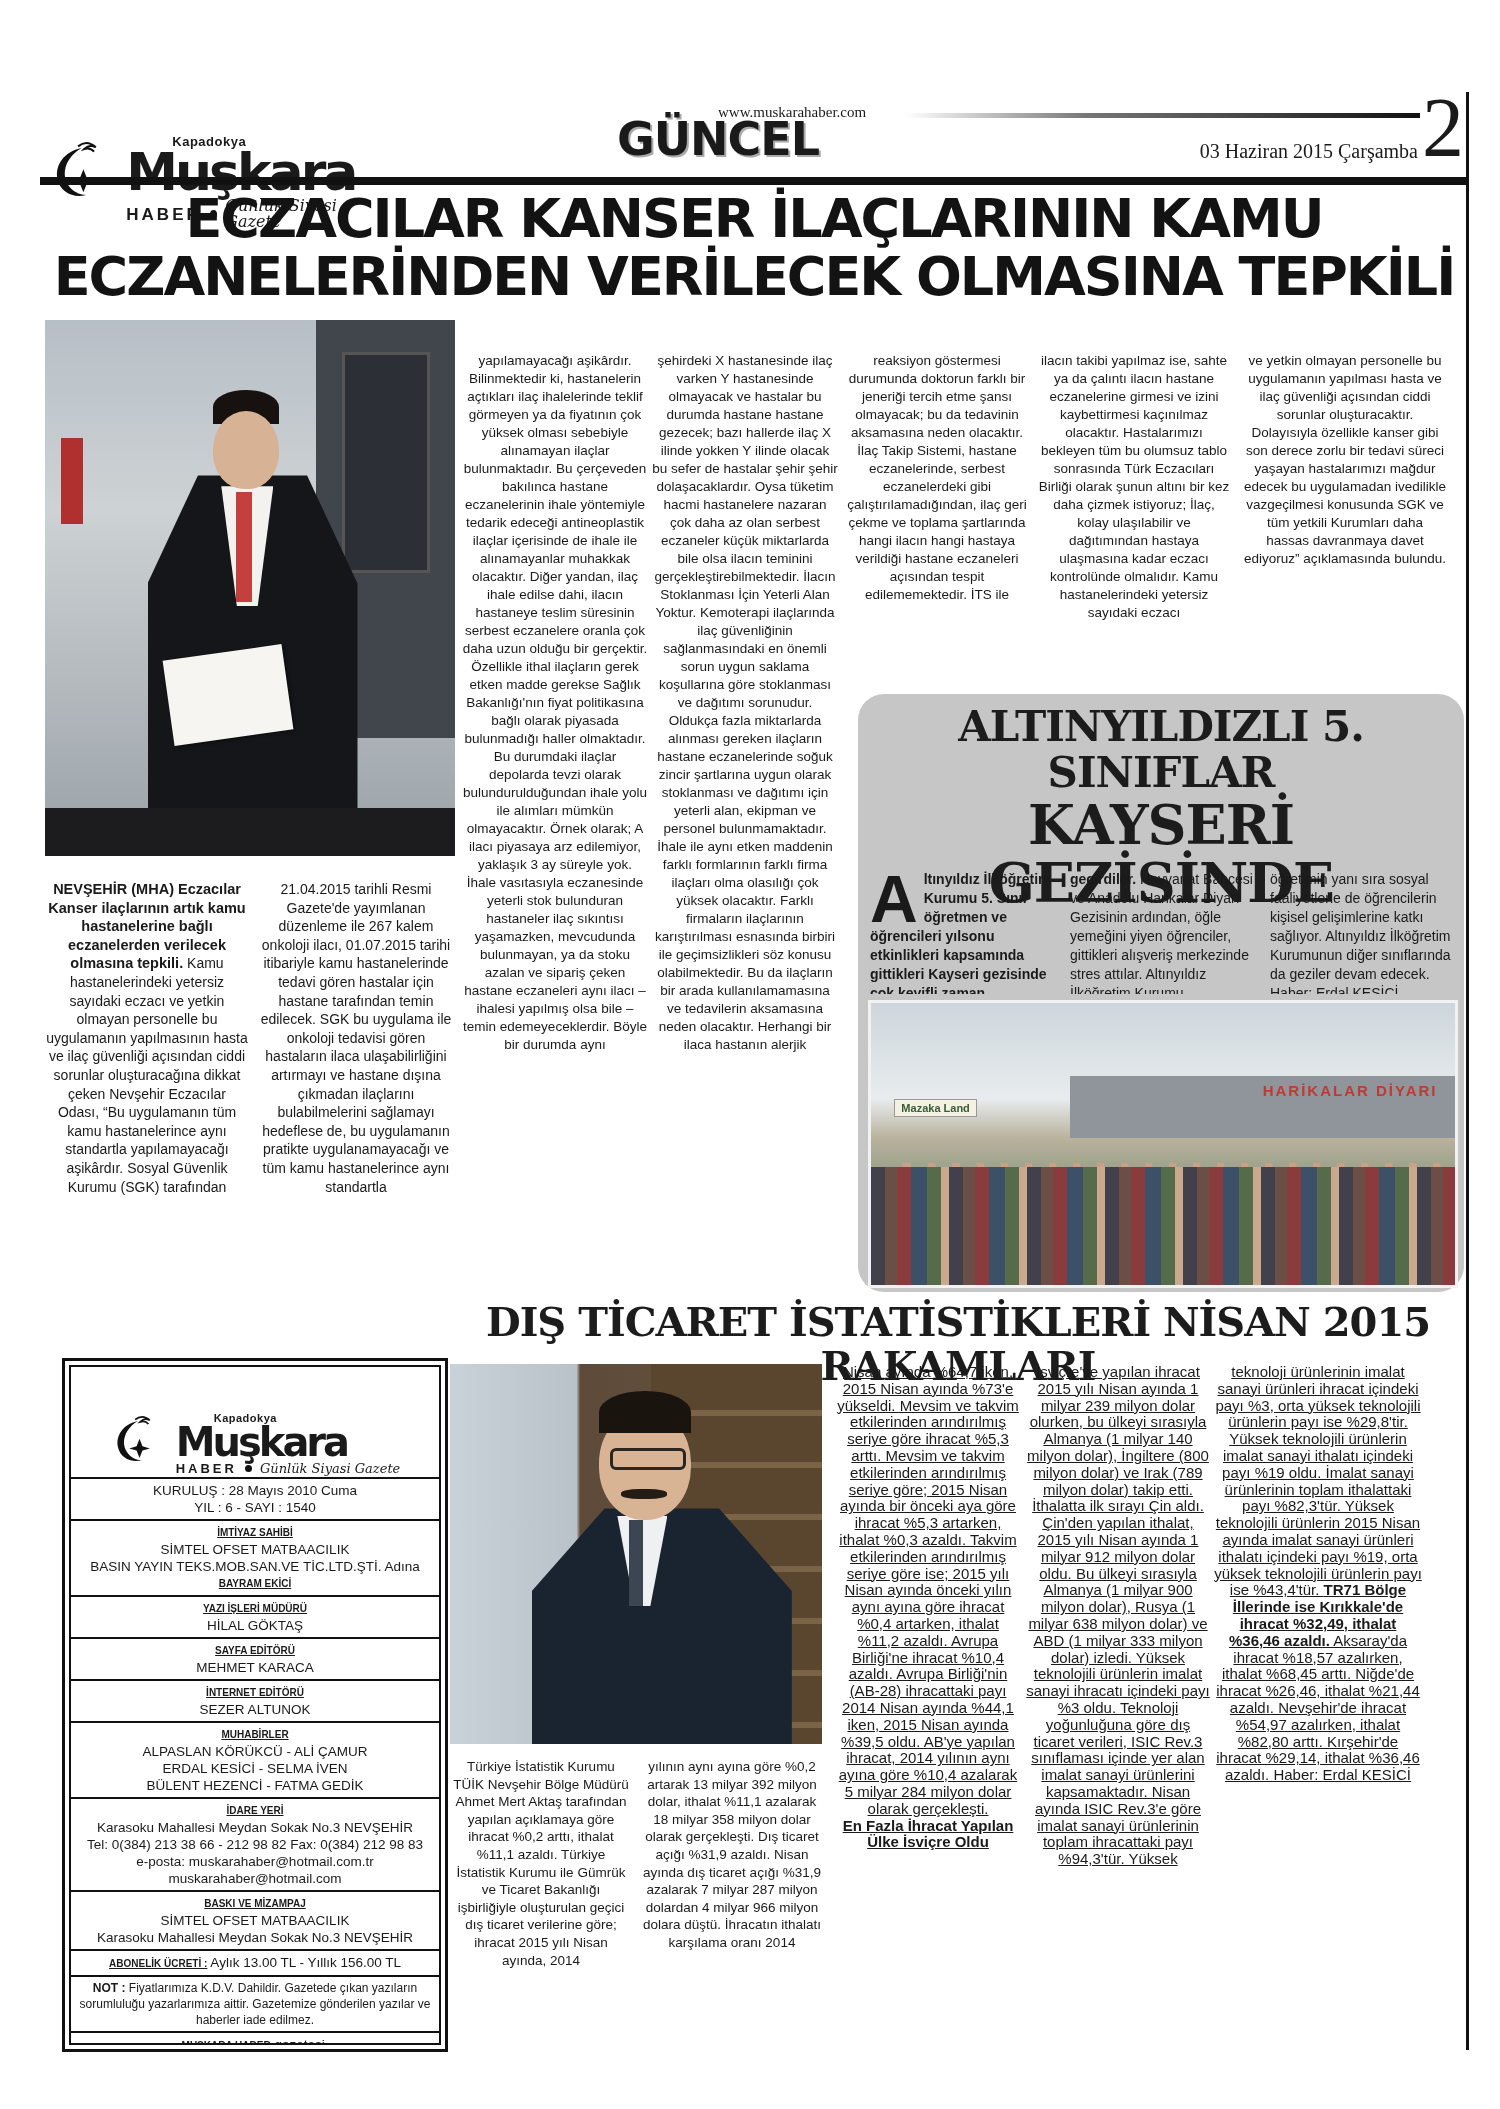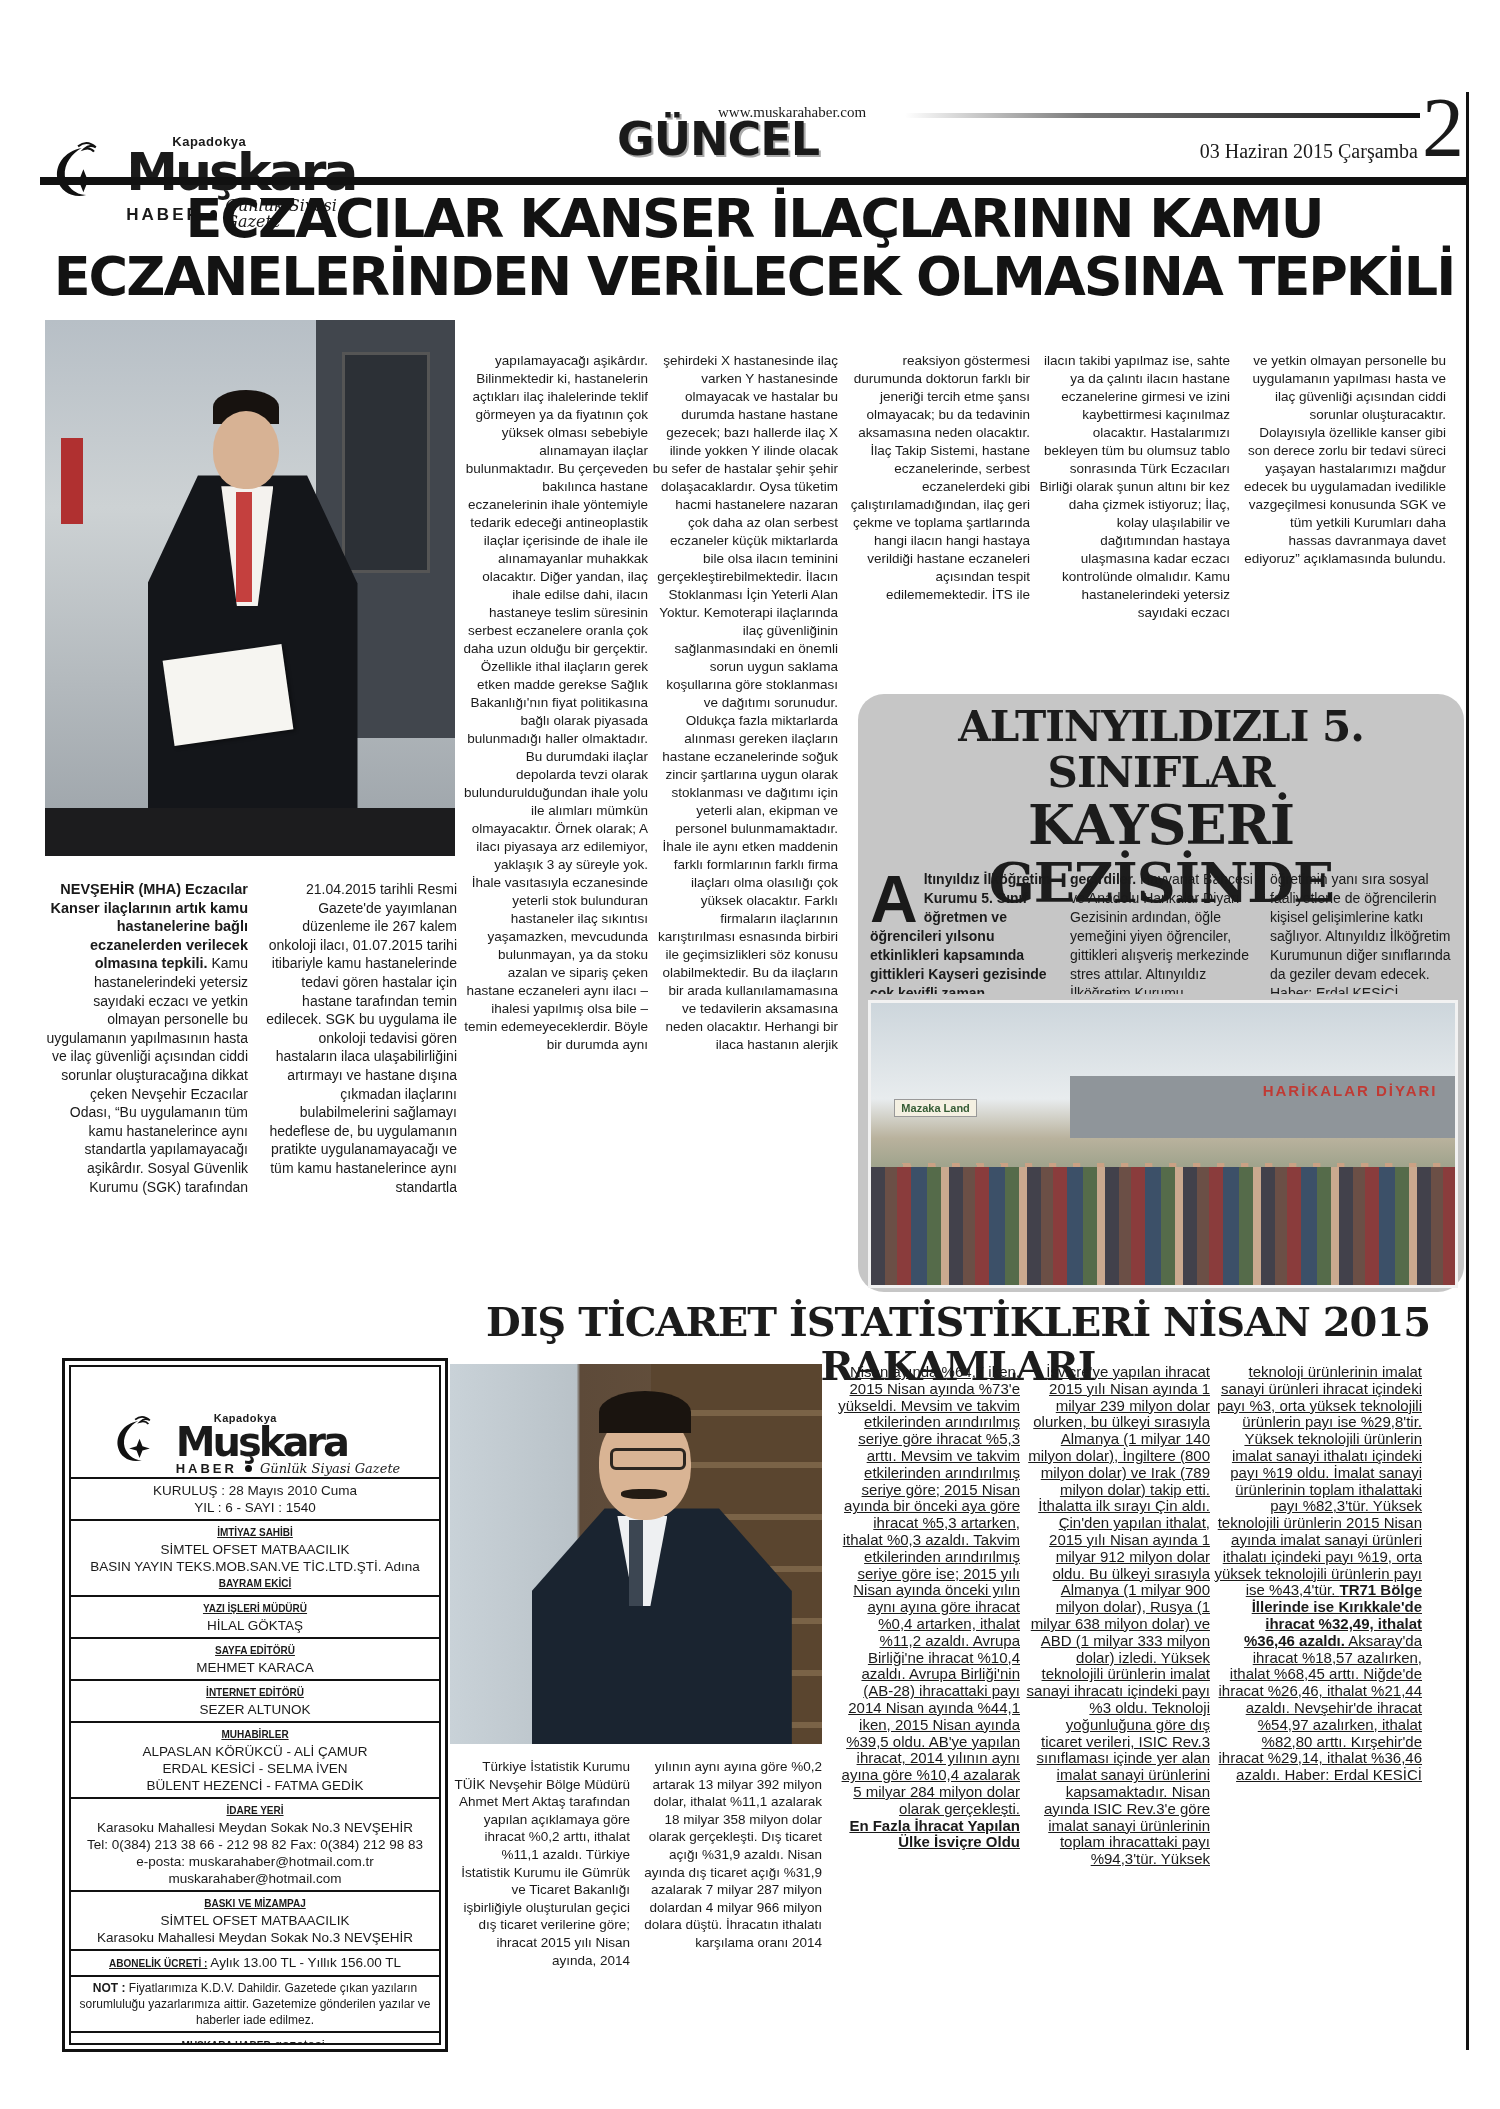--- a/index.html
+++ b/index.html
@@ -22,21 +22,21 @@
   .site-url{font-family:"Liberation Serif",serif;font-size:15px;}
   .grad-line{height:5px;background:linear-gradient(90deg,#ffffff,#777 35%,#111);}
   .date-line{font-family:"Liberation Serif",serif;font-size:20px;text-align:right;}
   .page-num{font-family:"Liberation Serif",serif;font-size:84px;line-height:1;}
   .thick-bar{background:#111;}
   
   .head1{font-family:"DejaVu Sans",sans-serif;font-weight:bold;font-size:54px;line-height:58px;
          letter-spacing:-2px;text-align:center;color:#131313;}
   .slab{font-family:"DejaVu Serif",serif;font-weight:bold;color:#1c1c1c;}
   
-  .colb{position:absolute;font-size:13.5px;line-height:18px;overflow:hidden;text-align:right;}
+  .colb{position:absolute;font-size:13.5px;line-height:18px;overflow:hidden;text-align:center;}
   .cap-lead{font-weight:bold;font-size:14.5px;}
   .a3col{font-size:15px;line-height:16.8px;text-decoration:underline;}
   
   .photo{position:absolute;overflow:hidden;}
   .ph1{background:linear-gradient(180deg,#b7bfc6 0%,#cdd2d4 35%,#9aa1a7 100%);}
   .ph1-door{position:absolute;right:0;top:0;width:34%;height:78%;background:#41464d;}
   .ph1-win{position:absolute;right:6%;top:6%;width:20%;height:40%;background:#2c3036;border:3px solid #555;}
   .ph1-flag{position:absolute;left:4%;top:22%;width:22px;height:86px;background:#b03030;}
   .ph1-head{position:absolute;left:41%;top:17%;width:66px;height:78px;border-radius:50% 50% 46% 46%;background:#d7b294;}
   .ph1-hair{position:absolute;left:41%;top:13%;width:66px;height:34px;border-radius:50% 50% 0 0;background:#17120f;}

